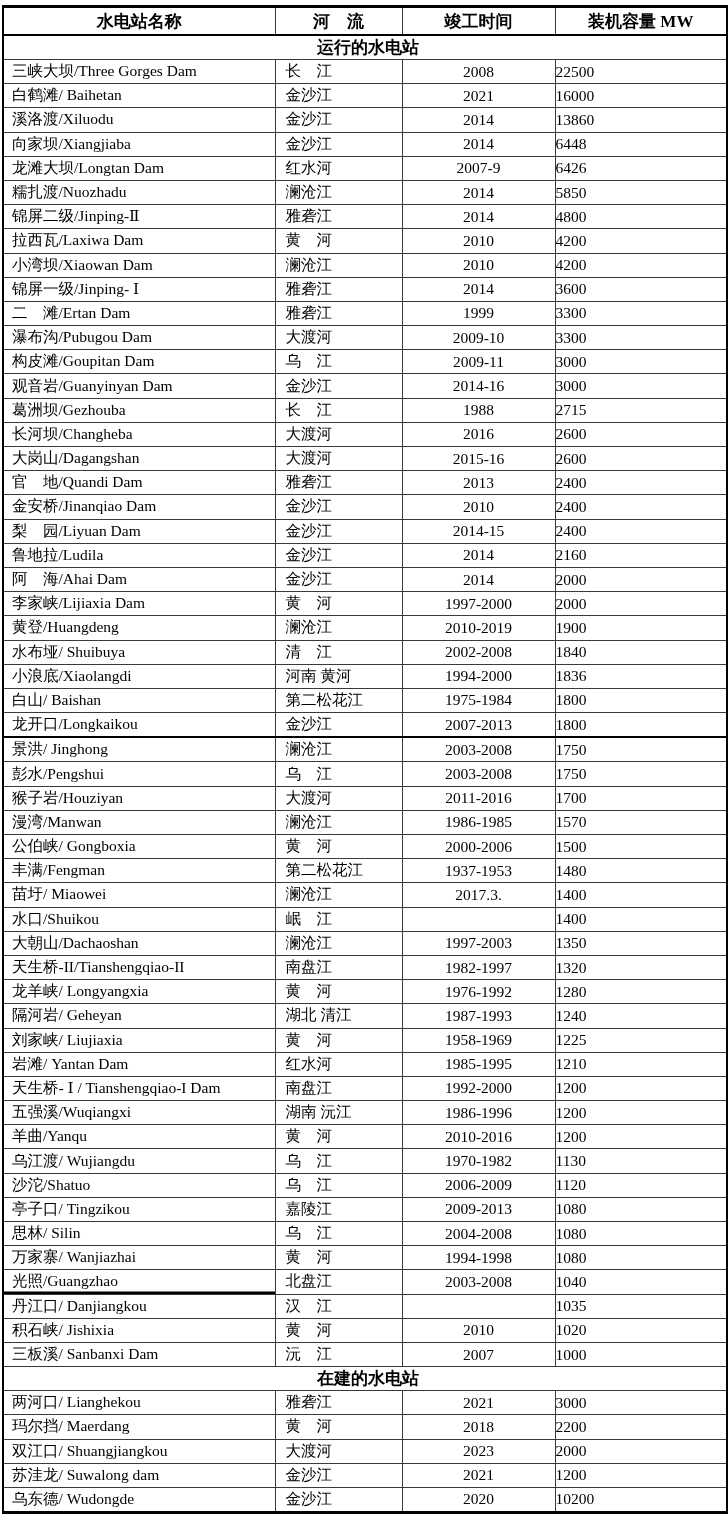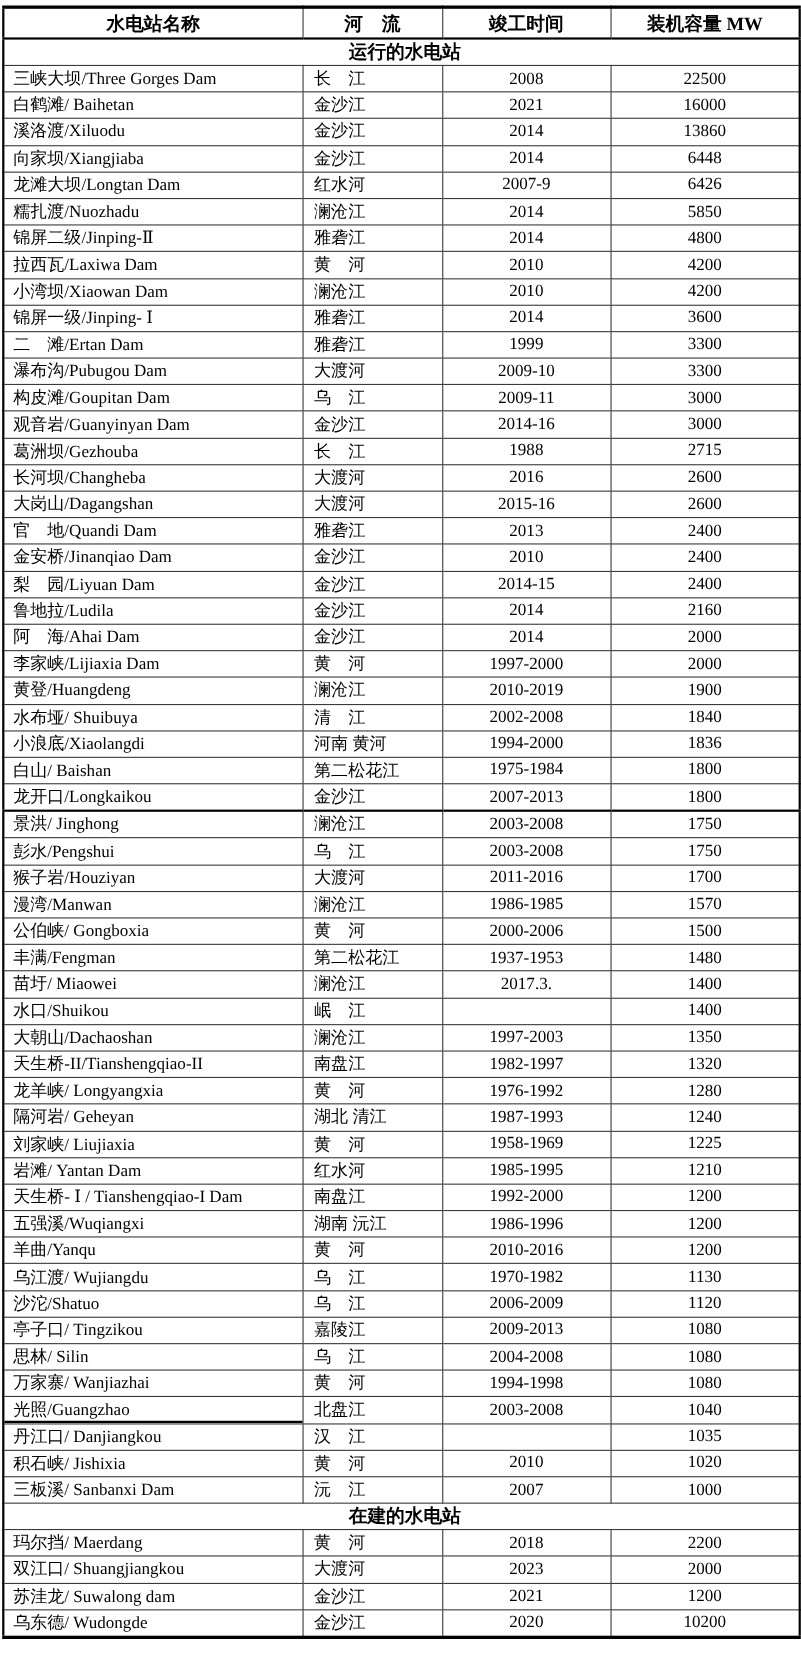--- a/index.html
+++ b/index.html
@@ -49,21 +49,21 @@
     font-weight: bold;
     text-align: center;
     padding-left: 6px;
     margin-top: 16px;
   }
 
   tr.data-row td { height: 23.2px; font-size: 15.5px; }
   tr.data-row td:nth-child(1) { text-align: left; padding-left: 8px; }
   tr.data-row td:nth-child(2) { text-align: left; padding-left: 10px; }
   tr.data-row td:nth-child(3) { text-align: center; }
-  tr.data-row td:nth-child(4) { text-align: center; }
+  tr.data-row td:nth-child(4) { text-align: left; }
 
   tr.thick-bottom td { border-bottom: 2.5px solid #000; margin-top: 26px; }
   td.underline-name { box-shadow: inset 0 -2.5px 0 #000; }
 </style>
 </head>
 <body>
 
 <table class="station-table">
   <colgroup>
     <col class="c1">
@@ -404,20 +404,26 @@
       <tr class="data-row">
         <td>三板溪/ Sanbanxi Dam</td>
         <td>沅　江</td>
         <td>2007</td>
         <td>1000</td>
       </tr>
       <tr class="section-row">
         <td colspan="4">在建的水电站</td>
       </tr>
       <tr class="data-row">
+        <td>两河口/ Lianghekou</td>
+        <td>雅砻江</td>
+        <td>2021</td>
+        <td>3000</td>
+      </tr>
+      <tr class="data-row">
         <td>玛尔挡/ Maerdang</td>
         <td>黄　河</td>
         <td>2018</td>
         <td>2200</td>
       </tr>
       <tr class="data-row">
         <td>双江口/ Shuangjiangkou</td>
         <td>大渡河</td>
         <td>2023</td>
         <td>2000</td>

